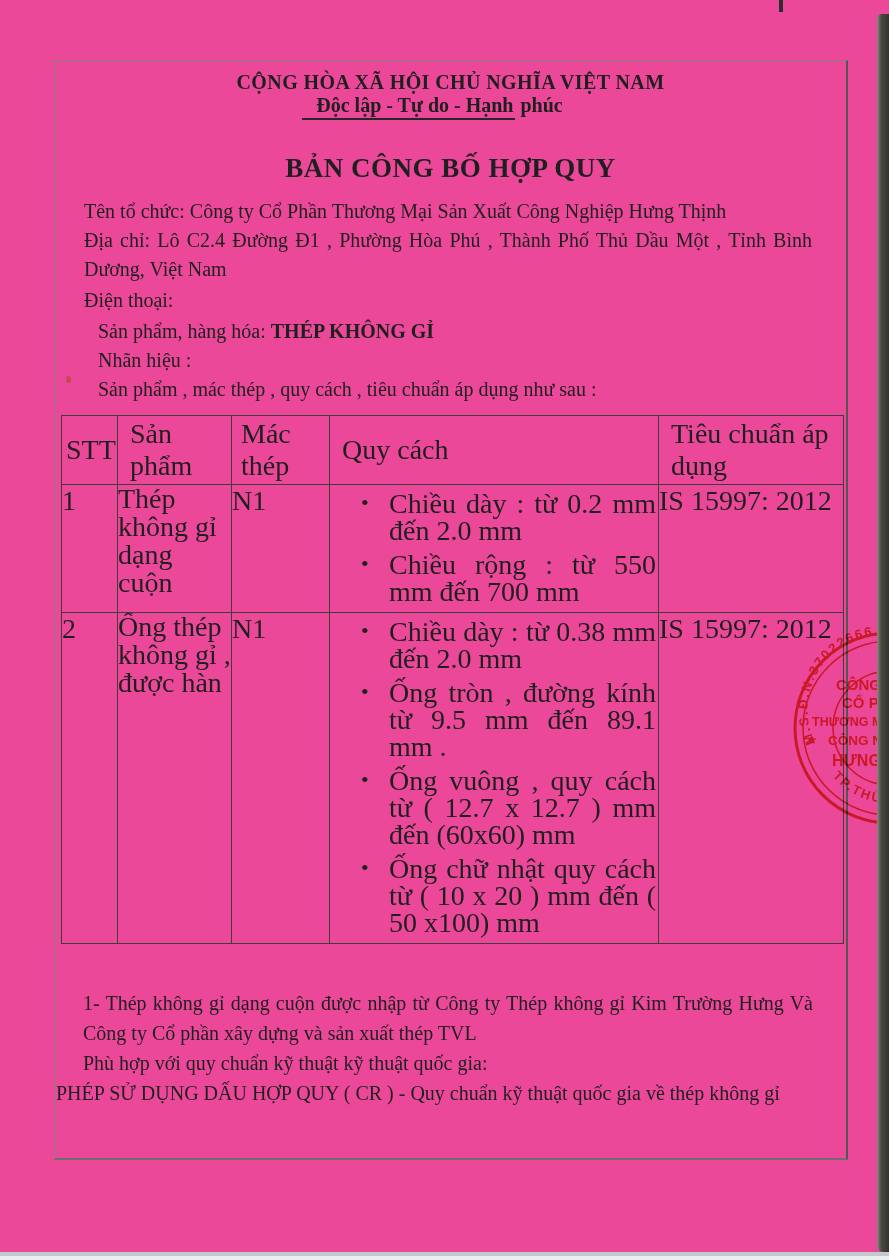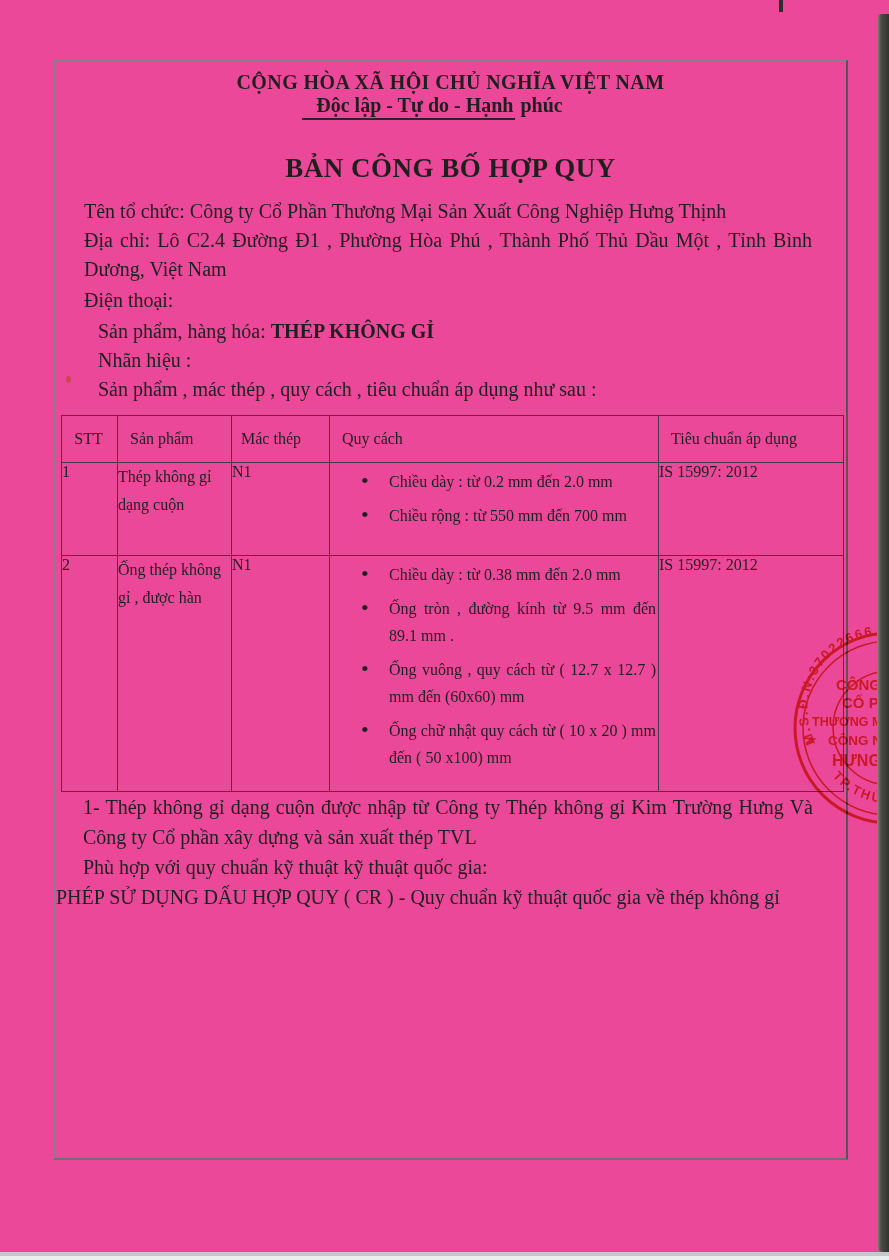--- a/index.html
+++ b/index.html
@@ -46,21 +46,21 @@
   .title{margin:33px 0 0 0;text-align:center;font-weight:bold;font-size:27px;letter-spacing:.5px;}
   .doc-no{margin-top:11px;text-align:center;font-size:20px;}
   .org{margin-top:13px;padding:0 34px 0 29px;font-size:20px;line-height:29px;}
   .org .jst{text-align:justify;}
   .org .ind{padding-left:14px;}
   .org .gap{margin-top:2px;}
   .b{font-weight:bold;}
   
   table.spec{
     margin:11px 0 0 6px;border-collapse:collapse;table-layout:fixed;width:782px;
-    font-size:16px;
+    font-size:28px;
   }
   table.spec td,table.spec th{
     border:1.6px solid #3e3e3e;vertical-align:top;font-weight:normal;text-align:left;
     padding:0;overflow:hidden;
   }
   col.c1{width:56px}col.c2{width:114px}col.c3{width:98px}col.c4{width:329px}col.c5{width:185px}
   tr.hdr th{height:42px;vertical-align:middle;padding:2px 6px 2px 12px;}
   tr.hdr th.ctr{text-align:center;padding-left:4px;}
   tr.hdr th.mh{padding-left:9px;}
   td.stt{text-align:center;padding-top:10px;}
@@ -72,21 +72,21 @@
   tr.r2>td{height:235px;}
   ul.bullets{margin:0;padding:0;list-style:none;}
   ul.bullets li{
     position:relative;margin:5px 2px 7px 0;padding-left:59px;
     text-align:justify;line-height:27px;
   }
   ul.bullets li::before{
     content:"\2022";position:absolute;left:31px;top:-1px;font-size:22px;
   }
   
-  .notes{padding:0 0 0 28px;font-size:20px;line-height:30px;}
+  .notes{margin-top:44px;padding:0 0 0 28px;font-size:20px;line-height:30px;}
   .notes .n1{text-align:justify;padding-right:33px;margin:0;}
   .notes .n2{text-align:justify;padding-left:27px;text-indent:-27px;margin:0;}
   .notes .plain{margin:0;}
   .notes .std1{margin:0;text-align:justify;text-align-last:justify;padding-right:2px;}
   .notes .std2{margin:0 0 0 -27px;}
   
   .stamp{position:absolute;left:770px;top:608px;width:240px;height:240px;z-index:10;
          mix-blend-mode:multiply;opacity:.92;}
 </style>
 </head>

